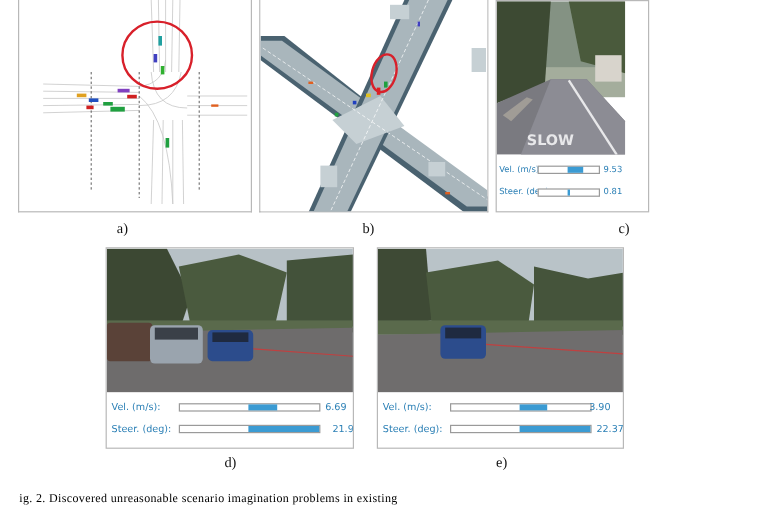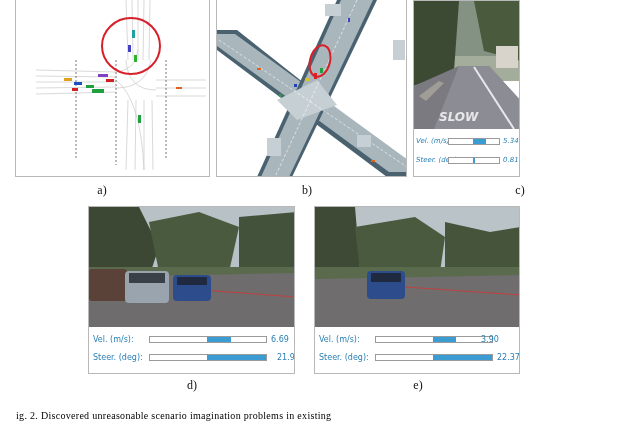--- a/index.html
+++ b/index.html
@@ -9,21 +9,21 @@
       font-family: "Liberation Serif", "DejaVu Serif", serif;
     }
     .panel { position: absolute; box-sizing: border-box; overflow: hidden; }
     .caption-letter {
       position: absolute; font-size: 12px; color: #111;
       font-family: "Liberation Serif", serif; text-align: center; width: 20px;
     }
     .bev-a { left: 15px; top: 0; width: 195px; height: 177px; background:#fff; border:1px solid #b8b8b8; border-top:none; }
     .bev-b { left: 216px; top: 0; width: 191px; height: 177px; background:#fff; border:1px solid #b8b8b8; border-top:none; }
     .cam { background: #fff; border: 1px solid #b8b8b8; }
-    .cam-c { left: 413px; top: 0; width: 107px; height: 177px; font-style: italic; }
+    .cam-c { left: 413px; top: 0; width: 128px; height: 177px; }
     .cam-d { left: 88px; top: 206px; width: 207px; height: 168px; }
     .cam-e { left: 314px; top: 206px; width: 206px; height: 168px; }
     .photo { position: absolute; left: 0; top: 0; width: 100%; overflow: hidden; }
     .cam-c .photo { height: 128px; }
     .cam-d .photo, .cam-e .photo { height: 120px; }
     .gauge-row { position: absolute; left: 0; width: 100%; height: 13px; }
     .gauge-label {
       position: absolute; left: 4px; top: 0; font-size: 8px; color: #2a7fb5;
       font-family: "DejaVu Sans", sans-serif; white-space: nowrap; line-height: 13px;
     }
@@ -138,21 +138,21 @@
       <polygon points="5,95 25,80 30,82 12,100" fill="#a09c96"></polygon>
       <line x1="60" y1="66" x2="100" y2="128" stroke="#e8e8ea" stroke-width="2"></line>
       <text x="25" y="120" font-size="12" fill="#e8e8ea" font-family="DejaVu Sans, sans-serif" font-weight="bold">SLOW</text>
     </svg>
   </div>
   <div class="gauge-row" style="top:134px;">
     <span class="gauge-label" style="left:2px; font-size:7px;">Vel. (m/s):</span>
     <div class="gauge-track" style="left:34px; width:52px;">
       <div class="gauge-fill" style="left:47%; width:26%;"></div>
     </div>
-    <span class="gauge-value" style="left:89px; font-size:7px;">5.34</span>
+    <span class="gauge-value" style="left:89px; font-size:7px;">9.53</span>
   </div>
   <div class="gauge-row" style="top:153px;">
     <span class="gauge-label" style="left:2px; font-size:7px;">Steer. (deg):</span>
     <div class="gauge-track" style="left:34px; width:52px;">
       <div class="gauge-fill" style="left:47%; width:4%;"></div>
     </div>
     <span class="gauge-value" style="left:89px; font-size:7px;">0.81</span>
   </div>
 </div>
 <div class="caption-letter" style="left:510px; top:183px;">c)</div>
@@ -203,21 +203,21 @@
       <line x1="90" y1="80" x2="206" y2="88" stroke="#c04040" stroke-width="1"></line>
       <rect x="52" y="64" width="38" height="28" fill="#2c4c8c" rx="4"></rect>
       <rect x="56" y="66" width="30" height="9" fill="#1f2a40"></rect>
     </svg>
   </div>
   <div class="gauge-row" style="top:126px;">
     <span class="gauge-label">Vel. (m/s):</span>
     <div class="gauge-track" style="left:60px; width:118px;">
       <div class="gauge-fill" style="left:49%; width:20%;"></div>
     </div>
-    <span class="gauge-value" style="left:166px;text-align:center;">3.90</span>
+    <span class="gauge-value" style="left:176px;text-align:center;">3.90</span>
   </div>
   <div class="gauge-row" style="top:144px;">
     <span class="gauge-label">Steer. (deg):</span>
     <div class="gauge-track" style="left:60px; width:118px;">
       <div class="gauge-fill" style="left:49%; width:51%;"></div>
     </div>
     <span class="gauge-value" style="left:182px;">22.37</span>
   </div>
 </div>
 <div class="caption-letter" style="left:408px; top:378px;">e)</div>

